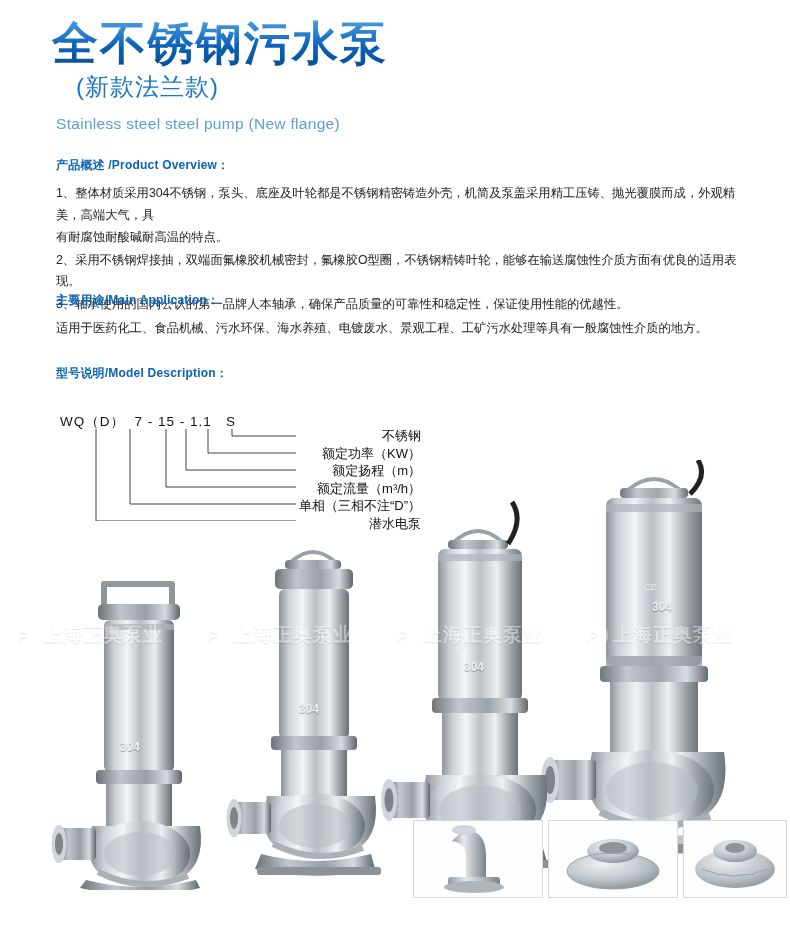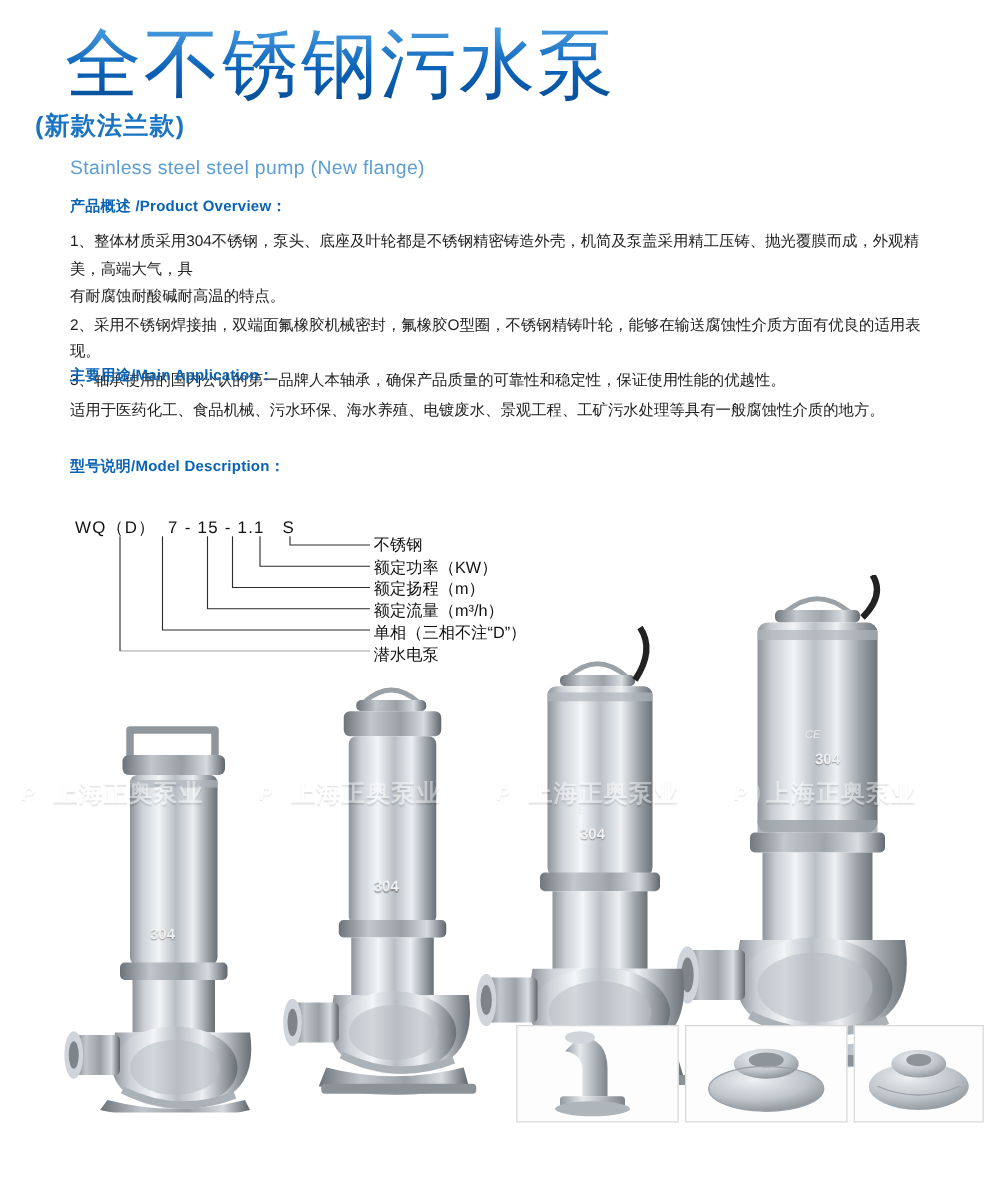--- a/index.html
+++ b/index.html
@@ -19,36 +19,36 @@
   
   .header {
     position: absolute;
     left: 0; top: 0;
     width: 790px;
     padding: 18px 0 0 0;
   }
   .main-title {
     margin: 0;
     padding-left: 52px;
-    font-size: 61px;
-    font-weight: normal;
+    font-size: 46px;
+    font-weight: bold;
     letter-spacing: 2px;
     color: #0f6fc5;
     line-height: 1.1;
     background: linear-gradient(180deg, #4fa3e3 0%, #0b62b8 55%, #084d92 100%);
     -webkit-background-clip: text;
     background-clip: text;
     color: transparent;
     text-shadow: 0 0 0 rgba(0,0,0,0);
   }
   .sub-title-cn {
     margin: 2px 0 0 0;
-    padding-left: 28px;
-    font-size: 20px;
-    font-weight: bold;
+    padding-left: 76px;
+    font-size: 24px;
+    font-weight: normal;
     color: #1a74c4;
     letter-spacing: 1px;
   }
   .sub-title-en {
     margin: 12px 0 0 0;
     padding-left: 56px;
     font-size: 15.5px;
     color: #5c9ed4;
     letter-spacing: 0.3px;
   }
@@ -76,20 +76,21 @@
 
   #sec-overview { top: 157px; }
   #sec-application { top: 292px; }
   #sec-model { top: 365px; }
 
   
   .model-wrap {
     position: relative;
     height: 130px;
     margin-top: 4px;
+    text-align: right;
   }
   .model-code {
     position: absolute;
     left: 4px; top: 22px;
     font-size: 13.5px;
     letter-spacing: 1px;
     color: #111;
     white-space: pre;
   }
   .leader-svg {

